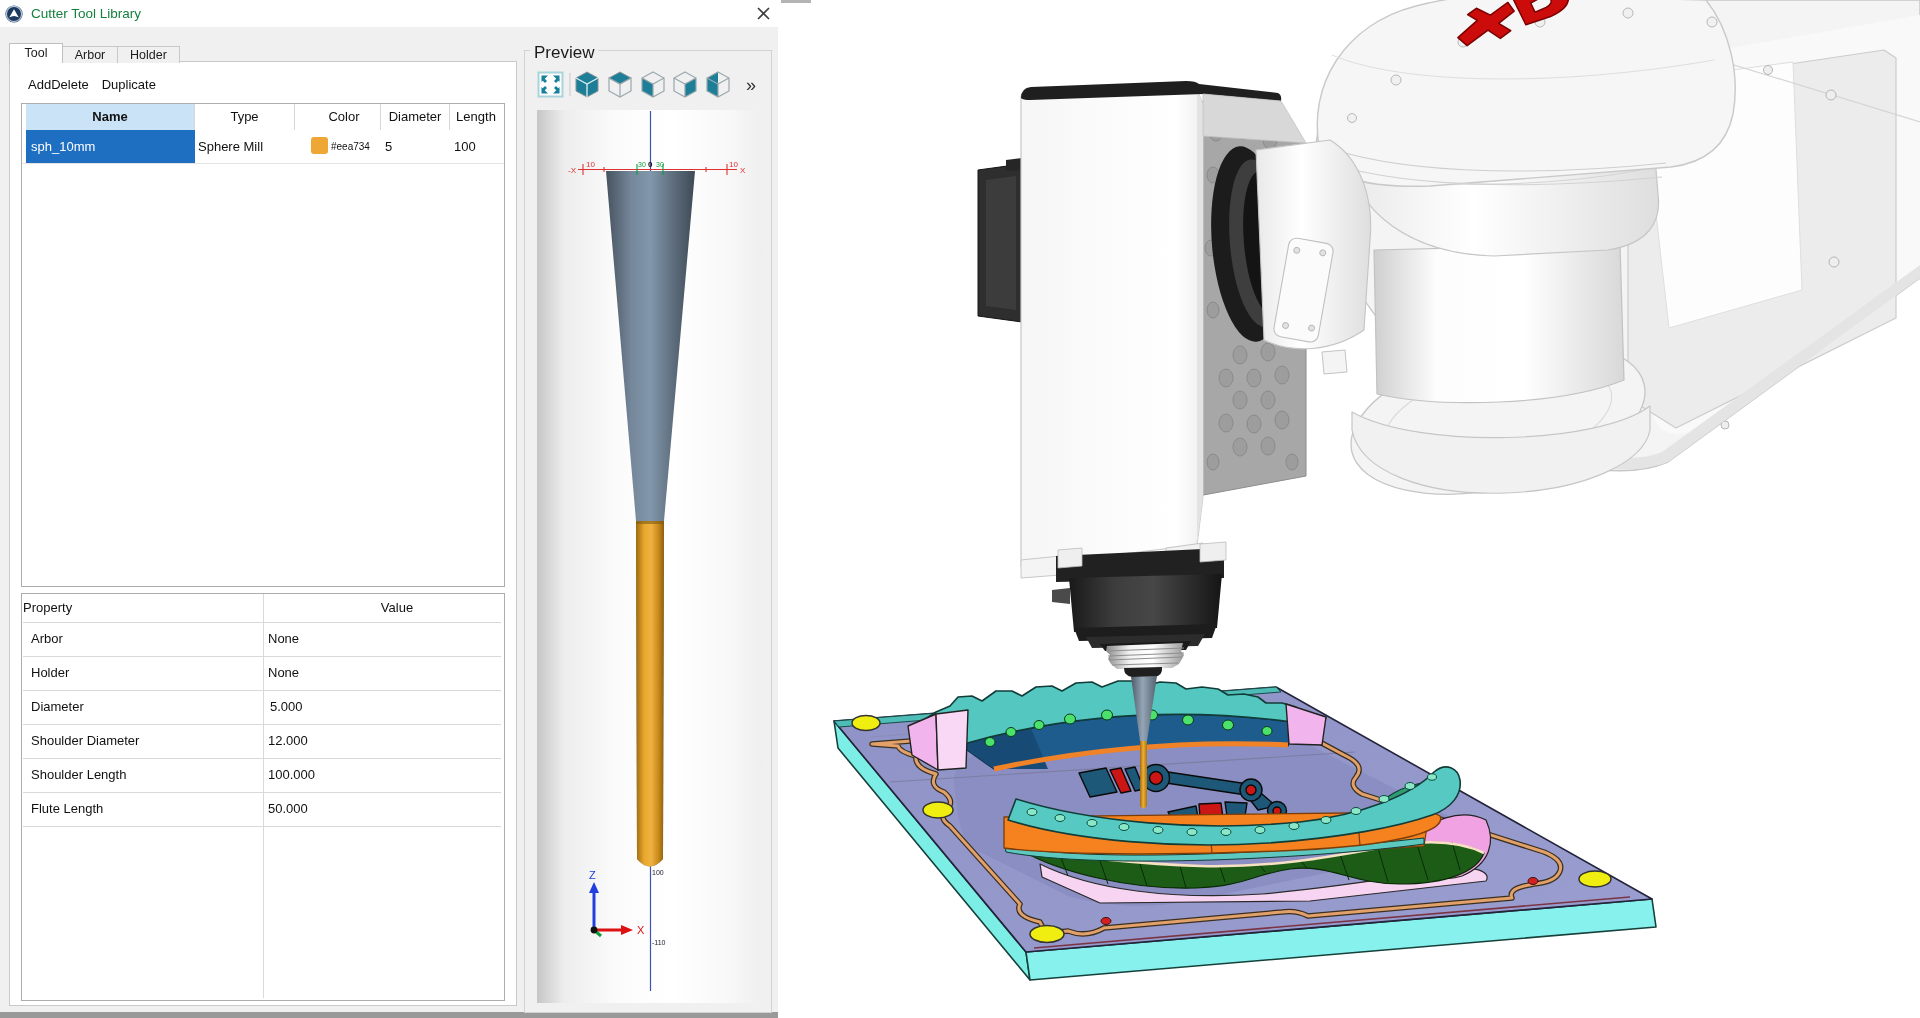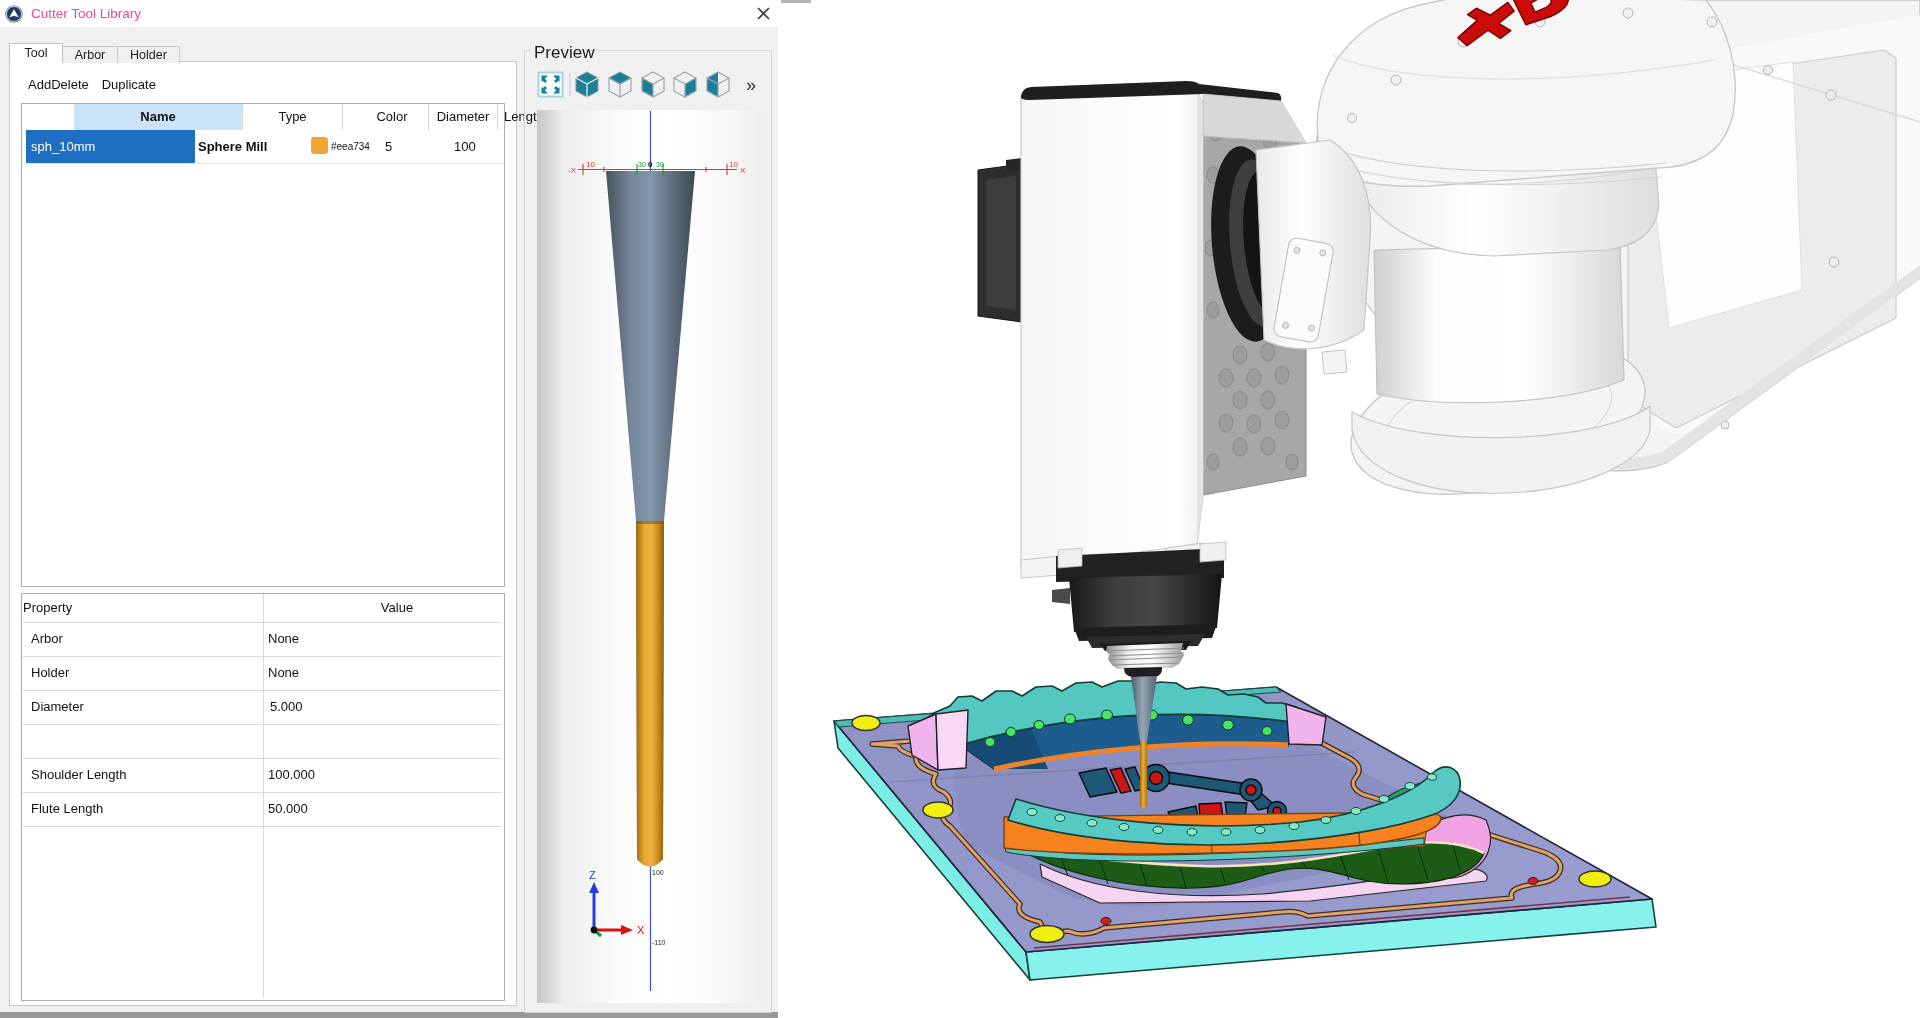--- a/index.html
+++ b/index.html
@@ -1,30 +1,30 @@
 <!DOCTYPE html>
 <html><head>
 <meta charset="utf-8">
 <style>
   html,body{margin:0;padding:0;width:1920px;height:1018px;overflow:hidden;background:#fff;
     font-family:"Liberation Sans", sans-serif;}
   .abs{position:absolute;}
   #dialog{position:absolute;left:0;top:0;width:778px;height:1018px;background:#f0f0f0;}
   #titlebar{position:absolute;left:0;top:0;width:778px;height:27px;background:#ffffff;}
-  #title{position:absolute;left:31px;top:6px;font-size:13.5px;color:#ec4899;}
+  #title{position:absolute;left:31px;top:6px;font-size:13.5px;color:#15803d;}
   #closex{position:absolute;left:749px;top:0px;width:29px;height:27px;text-align:center;}
   #tabpanel{position:absolute;left:9px;top:61px;width:506px;height:943px;background:#ffffff;border:1px solid #c9c9c9;}
   .tab{position:absolute;font-size:12.5px;color:#1b1b1b;text-align:center;}
   #tab1{left:9px;top:43px;width:52px;height:19px;background:#fff;border:1px solid #bfbfbf;border-bottom:none;line-height:19px;z-index:3;}
   #tab2{left:61px;top:46px;width:56px;height:16px;background:#f0f0f0;border:1px solid #c9c9c9;border-bottom:none;line-height:16px;z-index:2;}
   #tab3{left:117px;top:46px;width:61px;height:16px;background:#f0f0f0;border:1px solid #c9c9c9;border-bottom:none;line-height:16px;z-index:2;}
   #menurow{position:absolute;left:28px;top:77px;font-size:13px;color:#111;}
   #menurow span{margin-right:16px;}
   #tooltable{position:absolute;left:21px;top:103px;width:482px;height:482px;border:1px solid #adadad;background:#fff;}
-  .th{position:absolute;top:0;height:26px;line-height:26px;text-align:center;font-size:13px;color:#111;border-right:1px solid #d6d6d6;box-sizing:border-box;margin-left:48px;}
+  .th{position:absolute;top:0;height:26px;line-height:26px;text-align:center;font-size:13px;color:#111;border-right:1px solid #d6d6d6;box-sizing:border-box;}
   #proptable{position:absolute;left:21px;top:593px;width:482px;height:406px;border:1px solid #adadad;background:#fff;}
   .prow{position:absolute;left:0;width:480px;height:34px;line-height:34px;font-size:13px;color:#111;}
   .psep{position:absolute;left:1px;width:478px;height:1px;background:#d9d9d9;}
   #preview{position:absolute;left:524px;top:50px;width:246px;height:961px;border:1px solid #d2d2d2;}
   #prevlabel{position:absolute;left:530px;top:43px;z-index:2;font-size:17px;color:#1b1b1b;background:#f0f0f0;padding:0 4px;}
   #prevcanvas{position:absolute;left:537px;top:110px;width:225px;height:893px;
      background:linear-gradient(90deg,#c6c6c6 0%,#ededed 12%,#fbfbfb 35%,#ffffff 60%,#f8f8f8 85%,#efefef 100%);}
   #botstrip{position:absolute;left:0;top:1012px;width:778px;height:6px;background:#999;}
 </style>
 </head>
@@ -332,21 +332,21 @@
   <div id="tab3" class="tab">Holder</div>
   <div id="menurow"><span style="margin-right:0">Add</span><span style="margin-right:13px">Delete</span><span>Duplicate</span></div>
 
   <div id="tooltable">
     <div class="th" style="left:4px;width:169px;background:#cbe3f6;font-weight:bold;">Name</div>
     <div class="th" style="left:173px;width:100px;">Type</div>
     <div class="th" style="left:286px;width:73px;">Color</div>
     <div class="th" style="left:359px;width:69px;">Diameter</div>
     <div class="th" style="left:428px;width:52px;border-right:none;">Length</div>
     <div style="position:absolute;left:4px;top:26px;width:169px;height:33px;background:#1e6ec2;color:#fff;font-size:13px;line-height:33px;padding-left:5px;box-sizing:border-box;">sph_10mm</div>
-    <div style="position:absolute;left:176px;top:26px;width:110px;height:33px;font-size:13px;line-height:33px;color:#111;font-weight:bold;">Sphere Mill</div>
+    <div style="position:absolute;left:176px;top:26px;width:110px;height:33px;font-size:13px;line-height:33px;color:#111;">Sphere Mill</div>
     <div style="position:absolute;left:289px;top:33px;width:17px;height:17px;background:#eea734;border-radius:3px;"></div>
     <div style="position:absolute;left:309px;top:26px;font-size:10px;line-height:33px;color:#111;">#eea734</div>
     <div style="position:absolute;left:363px;top:26px;font-size:13px;line-height:33px;color:#111;">5</div>
     <div style="position:absolute;left:432px;top:26px;font-size:13px;line-height:33px;color:#111;">100</div>
     <div style="position:absolute;left:0px;top:59px;width:482px;height:1px;background:#e3e3e3;"></div>
   </div>
 
   <div id="proptable">
     <div style="position:absolute;left:1px;top:0;width:480px;height:28px;line-height:28px;font-size:13px;color:#111;">
       <span style="position:absolute;left:0;width:242px;text-align:left;">Property</span>
@@ -361,20 +361,24 @@
     <div class="prow" style="top:62px">
         <span style="position:absolute;left:9px;">Holder</span>
         <span style="position:absolute;left:246px;">None</span>
       </div>
     <div class="psep" style="top:96px"></div>
     <div class="prow" style="top:96px">
         <span style="position:absolute;left:9px;">Diameter</span>
         <span style="position:absolute;left:248px;">5.000</span>
       </div>
     <div class="psep" style="top:130px"></div>
+    <div class="prow" style="top:130px">
+        <span style="position:absolute;left:9px;">Shoulder Diameter</span>
+        <span style="position:absolute;left:246px;">12.000</span>
+      </div>
     <div class="psep" style="top:164px"></div>
     <div class="prow" style="top:164px">
         <span style="position:absolute;left:9px;">Shoulder Length</span>
         <span style="position:absolute;left:246px;">100.000</span>
       </div>
     <div class="psep" style="top:198px"></div>
     <div class="prow" style="top:198px">
         <span style="position:absolute;left:9px;">Flute Length</span>
         <span style="position:absolute;left:246px;">50.000</span>
       </div>

